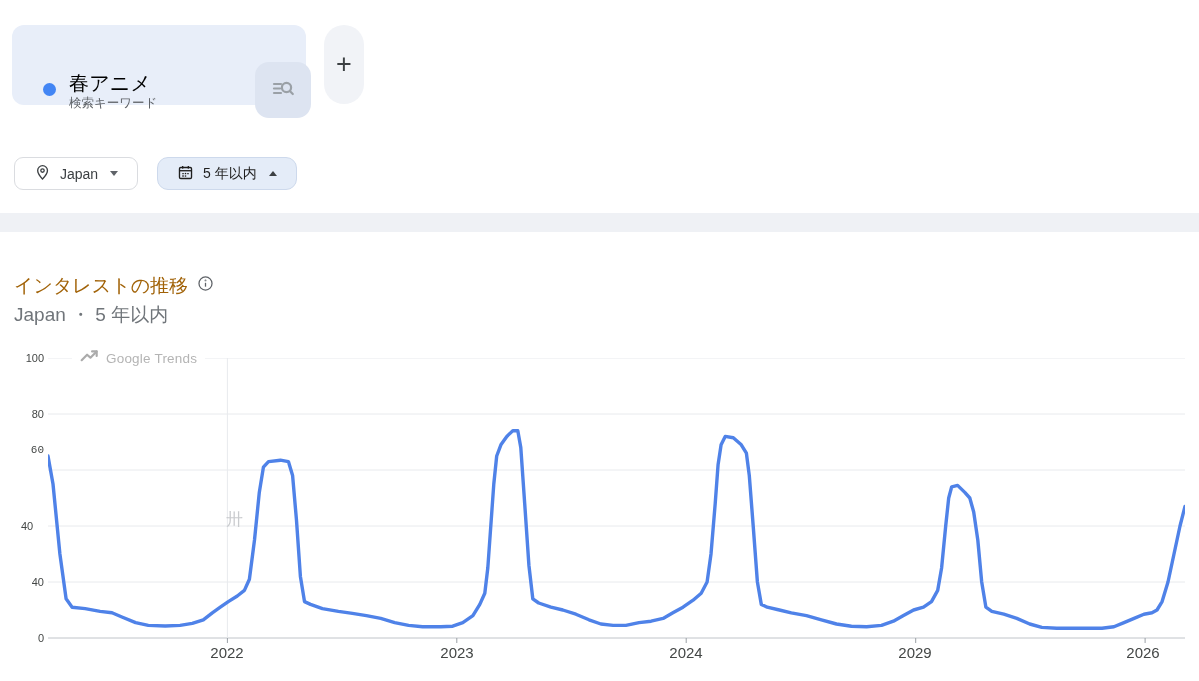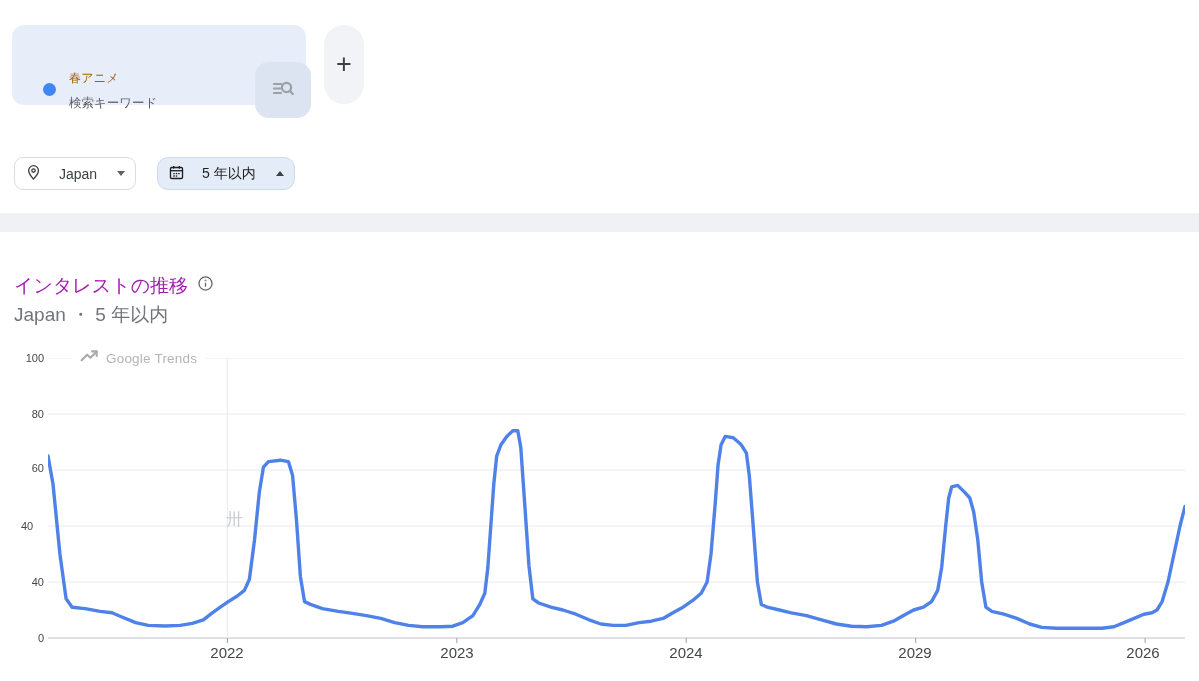--- a/index.html
+++ b/index.html
@@ -2,39 +2,39 @@
 <html><head>
 <meta charset="utf-8">
 <style>
   html,body{margin:0;padding:0;background:#fff;}
   body{font-family:"Liberation Sans","DejaVu Sans",sans-serif;-webkit-font-smoothing:antialiased;}
   .page{position:relative;width:1199px;height:681px;background:#fff;overflow:hidden;}
 
   
   .term-card{position:absolute;left:12px;top:25px;width:294px;height:80px;background:#e8eef9;border-radius:12px;cursor:pointer;}
   .term-dot{position:absolute;left:31px;top:58px;width:13px;height:13px;border-radius:50%;}
-  .term-title{position:absolute;left:57px;top:45px;font-size:12px;font-weight:500;color:#a16207;letter-spacing:.2px;}
+  .term-title{position:absolute;left:57px;top:45px;font-size:20px;font-weight:500;color:#000000;letter-spacing:.2px;}
   .term-sub{position:absolute;left:57px;top:70px;font-size:12.5px;color:#5f6368;}
   .term-search-btn{position:absolute;left:243px;top:37px;width:56px;height:56px;background:#dde4f1;border-radius:14px;display:flex;align-items:center;justify-content:center;cursor:pointer;}
   .plus-btn{position:absolute;left:324px;top:25px;width:40px;height:79px;background:#f1f3f7;border-radius:20px;display:flex;align-items:center;justify-content:center;cursor:pointer;}
   .plus-btn span{font-size:27px;font-weight:300;color:#3c4043;line-height:1;}
 
   
-  .chip{position:absolute;top:157px;height:33px;display:inline-flex;align-items:center;gap:17px;padding:0 10px;border-radius:9px;background:#fff;border:1px solid #dadce0;box-sizing:border-box;cursor:pointer;font-size:14px;color:#3c4043;}
+  .chip{position:absolute;top:157px;height:33px;display:inline-flex;align-items:center;gap:9px;padding:0 19px;border-radius:9px;background:#fff;border:1px solid #dadce0;box-sizing:border-box;cursor:pointer;font-size:14px;color:#3c4043;}
   .chip.active{background:#e4ecf8;border-color:#cdd9ec;color:#1f1f1f;border-radius:11px;}
   .chip svg{flex:0 0 auto;}
   .caret{width:0;height:0;border-left:4.5px solid transparent;border-right:4.5px solid transparent;margin-left:3px;}
   .caret.down{border-top:5.5px solid #5f6368;}
   .caret.up{border-bottom:5.5px solid #3c4043;}
 
   
   .divider-band{position:absolute;left:0;top:213px;width:1199px;height:19px;background:#eff1f5;}
 
   
-  .section-title{position:absolute;left:14px;top:273px;font-size:19px;color:#a21caf;display:flex;align-items:center;gap:9px;}
+  .section-title{position:absolute;left:14px;top:273px;font-size:19px;color:#a16207;display:flex;align-items:center;gap:9px;}
   .section-sub{position:absolute;left:14px;top:302px;font-size:19px;color:#70757a;}
   .yl{position:absolute;left:10px;width:34px;text-align:right;font-size:11px;color:#444746;line-height:16px;}
   .xl{position:absolute;top:644px;transform:translateX(-50%);font-size:15px;color:#444746;}
   #plot{position:absolute;left:48px;top:358px;}
   .watermark{position:absolute;left:72px;top:348px;height:20px;display:flex;align-items:center;gap:6px;background:#fff;padding:0 8px;}
   .watermark .wm-text{font-size:13.5px;color:#b4b4b4;letter-spacing:.2px;white-space:nowrap;}
   .stray-glyph{position:absolute;left:226px;top:508px;font-size:17px;color:#c9cbce;}
 </style>
 </head>
 <body>
@@ -101,21 +101,21 @@
         <circle cx="12" cy="12" r="9.2"></circle>
         <line x1="12" y1="11" x2="12" y2="16.5"></line>
         <circle cx="12" cy="7.6" r="0.4" fill="#5f6368"></circle>
       </svg>
     </span>
   </div>
   <div class="section-sub">Japan ・ 5 年以内</div>
 
   <span class="yl" style="top:350px;">100</span>
   <span class="yl" style="top:406px;">80</span>
-  <span class="yl" style="top:460px;">60</span>
+  <span class="yl" style="top:442px;font-family:Liberation Mono, monospace;">60</span>
   <span class="yl" style="top:518px;text-align:center;">40</span>
   <span class="yl" style="top:574px;">40</span>
   <span class="yl" style="top:630px;">0</span>
 
   <svg id="plot" width="1137" height="287" viewBox="0 0 1137 287">
       <line x1="0" x2="1137" y1="280" y2="280" stroke="#c0c4c9" stroke-width="1"></line>
       <line x1="0" x2="1137" y1="224" y2="224" stroke="#e8eaed" stroke-width="1"></line>
       <line x1="0" x2="1137" y1="168" y2="168" stroke="#e8eaed" stroke-width="1"></line>
       <line x1="0" x2="1137" y1="112" y2="112" stroke="#e8eaed" stroke-width="1"></line>
       <line x1="0" x2="1137" y1="56" y2="56" stroke="#e8eaed" stroke-width="1"></line>

